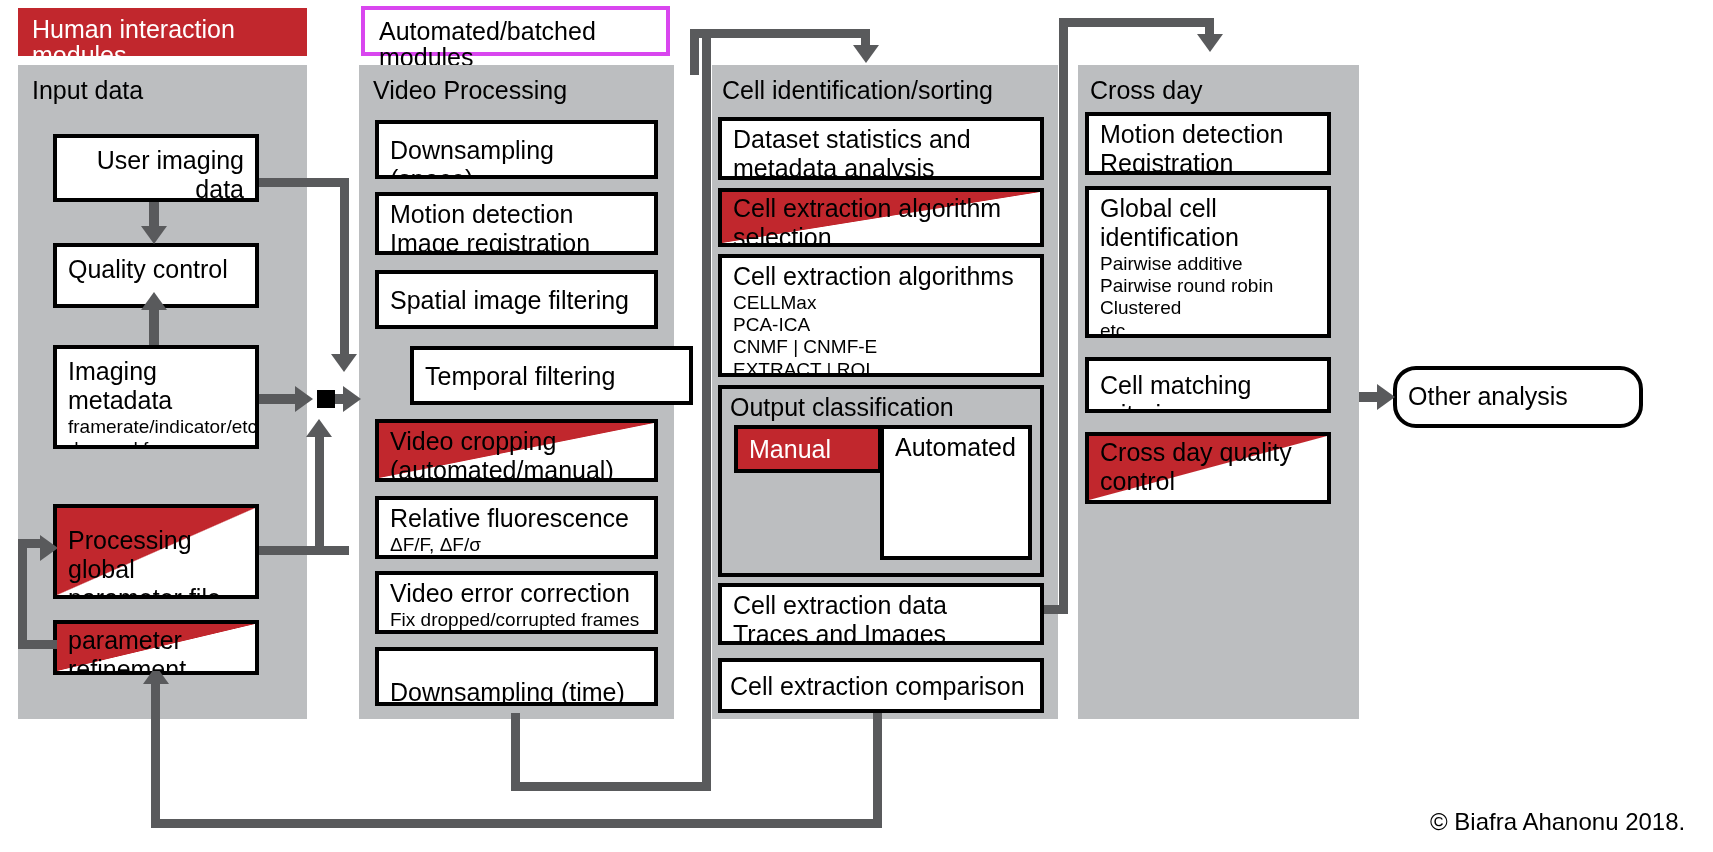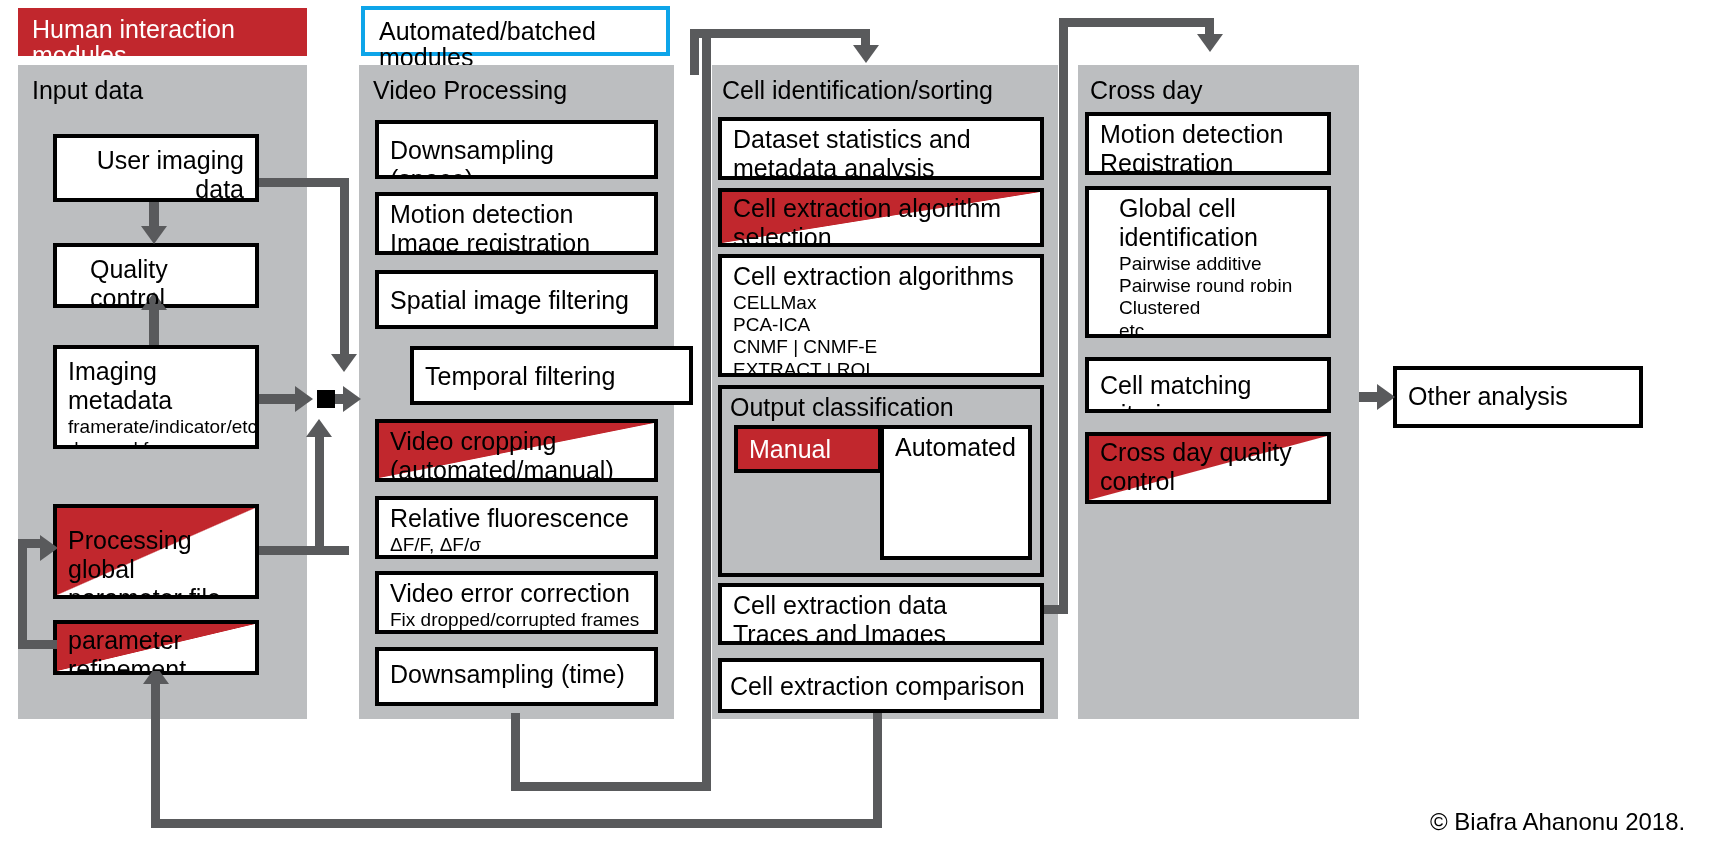--- a/index.html
+++ b/index.html
@@ -24,21 +24,21 @@
   .legend-red {
     background: #c1272d;
     color: #ffffff;
     font-size: 25px;
     padding: 8px 14px 10px 14px;
     line-height: 1.05;
   }
   .legend-white {
     background: #ffffff;
     color: #000000;
-    border: 4px solid #0ea5e9;
+    border: 4px solid #d946ef;
     font-size: 25px;
     padding: 8px 14px 10px 14px;
     line-height: 1.05;
   }
 
   
   .panel {
     background: #bcbec0;
   }
   .panel-title {
@@ -131,21 +131,21 @@
   <div class="abs panel" style="left:18px; top:65px; width:289px; height:654px;"></div>
   <div class="panel-title" style="left:32px; top:78px;">Input data</div>
 
   <div class="abs node" style="left:53px; top:134px; width:206px; height:68px;text-align:right;">
     <div class="inner">
       <div class="t1">User imaging data
 (xyt or xyzt)</div>
     </div>
   </div>
 
-  <div class="abs node" style="left:53px; top:243px; width:206px; height:65px;padding-left:22px;">
+  <div class="abs node" style="left:53px; top:243px; width:206px; height:65px;">
     <div class="inner">
       <div class="t1">Quality control</div>
     </div>
   </div>
 
   <div class="abs node" style="left:53px; top:345px; width:206px; height:104px;">
     <div class="inner">
       <div class="t1">Imaging metadata</div>
       <div class="t2">framerate/indicator/etc.
 dropped frames</div>
@@ -209,21 +209,21 @@
   </div>
 
   <div class="abs node" style="left:375px; top:571px; width:283px; height:63px;">
     <div class="inner" style="padding-top:4px;">
       <div class="t1">Video error correction</div>
       <div class="t2">Fix dropped/corrupted frames</div>
     </div>
   </div>
 
   <div class="abs node" style="left:375px; top:647px; width:283px; height:59px;">
-    <div class="inner" style="padding-top:9px;">
+    <div class="inner" style="padding-top:27px;">
       <div class="t1">Downsampling  (time)</div>
     </div>
   </div>
 
   <div class="abs panel" style="left:712px; top:65px; width:346px; height:654px;"></div>
   <div class="panel-title" style="left:722px; top:78px;">Cell identification/sorting</div>
 
   <div class="abs node" style="left:718px; top:117px; width:326px; height:63px;">
     <div class="inner" style="padding-top:4px;">
       <div class="t1">Dataset statistics and
@@ -279,21 +279,21 @@
   <div class="abs panel" style="left:1078px; top:65px; width:281px; height:654px;"></div>
   <div class="panel-title" style="left:1090px; top:78px;">Cross day</div>
 
   <div class="abs node" style="left:1085px; top:112px; width:246px; height:63px;">
     <div class="inner" style="padding-top:4px;">
       <div class="t1">Motion detection
 Registration</div>
     </div>
   </div>
 
-  <div class="abs node" style="left:1085px; top:186px; width:246px; height:152px;padding-left:19px;">
+  <div class="abs node" style="left:1085px; top:186px; width:246px; height:152px;">
     <div class="inner" style="padding-top:4px;">
       <div class="t1">Global cell
 identification</div>
       <div class="t2">Pairwise additive
 Pairwise round robin
 Clustered
 etc.</div>
     </div>
   </div>
 
@@ -303,21 +303,21 @@
     </div>
   </div>
 
   <div class="abs node red-diag" style="left:1085px; top:432px; width:246px; height:72px;">
     <div class="inner" style="padding-top:2px;">
       <div class="t1">Cross day quality
 control</div>
     </div>
   </div>
 
-  <div class="abs node" style="left:1393px; top:366px; width:250px; height:62px;">
+  <div class="abs node" style="left:1393px; top:366px; width:250px; height:62px;border-radius:23px;">
     <div class="inner" style="padding-top:12px;">
       <div class="t1">Other analysis</div>
     </div>
   </div>
 
   <div class="seg" style="left:149px; top:202px; width:10px; height:26px;"></div>
   <div class="arrowhead ah-down" style="left:141px; top:226px;"></div>
 
   <div class="seg" style="left:149px; top:310px; width:10px; height:35px;"></div>
   <div class="arrowhead ah-up" style="left:141px; top:292px;"></div>

